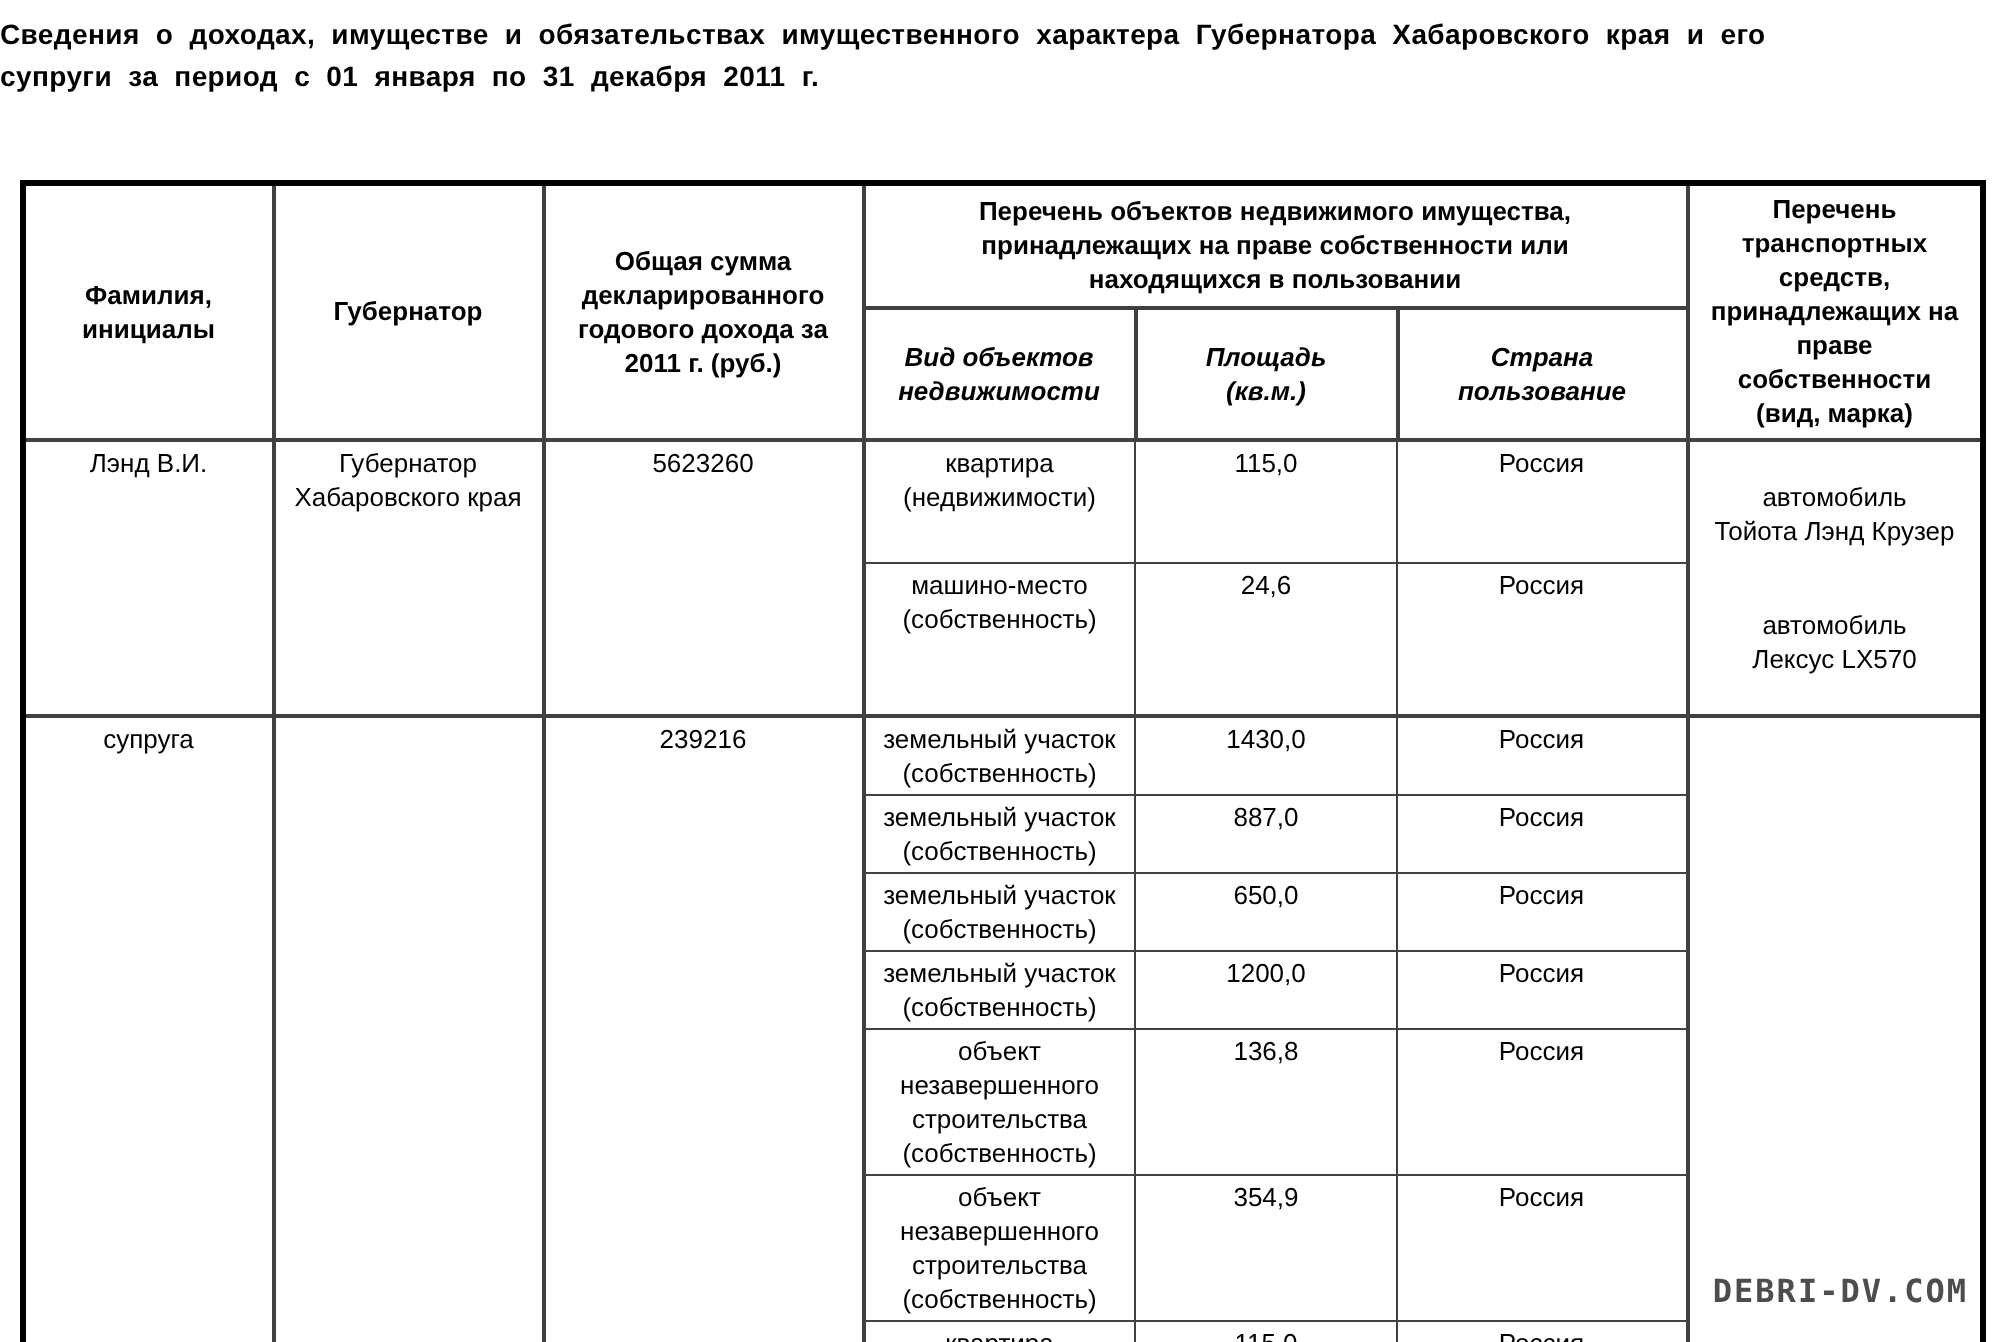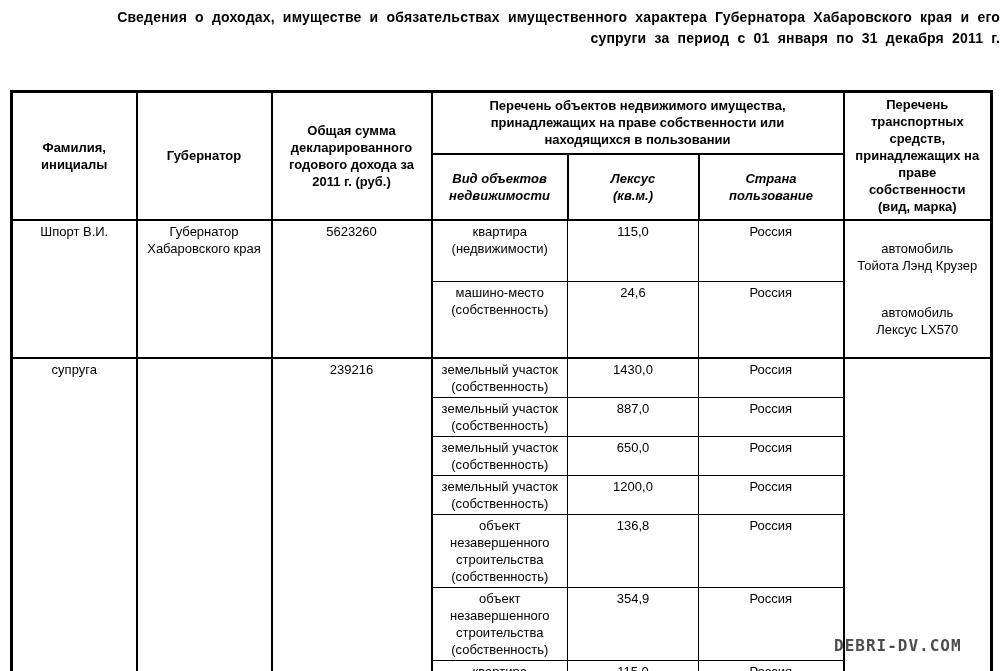--- a/index.html
+++ b/index.html
@@ -11,39 +11,39 @@
     color: #000000;
     position: relative;
     overflow: hidden;
   }
   .page { position: absolute; inset: 0; background: #ffffff; }
 
   .doc-title {
     position: absolute;
     top: 7px; left: 0;
     width: 1000px;
-    text-align: right;
+    text-align: left;
     font-size: 14px;
     font-weight: bold;
     line-height: 21px;
     white-space: pre-line;
     word-spacing: 4px;
     letter-spacing: 0.2px;
   }
 
   table.decl {
     position: absolute;
     top: 90px; left: 10px;
     width: 980px;
     border-collapse: collapse;
     table-layout: fixed;
     border: 3px solid #000;
   }
   th, td {
-    border: 2px solid #000000;
+    border: 2px solid #404040;
     font-size: 13px;
     line-height: 17px;
     text-align: center;
     padding: 2px 3px;
     white-space: pre-line;
     overflow: hidden;
   }
   th { font-weight: bold; vertical-align: middle; }
   td { font-weight: normal; vertical-align: top; }
   td.thin { border-width: 1px; }
@@ -62,21 +62,21 @@
 
   .watermark {
     position: absolute;
     top: 636px; left: 834px;
     width: 150px;
     font-family: "DejaVu Sans Mono", monospace;
     font-size: 16px;
     font-weight: bold;
     letter-spacing: 1px;
     color: #4d4d4d;
-    text-align: left;
+    text-align: right;
   }
 </style>
 </head>
 <body>
 
 <div class="page">
 
   <div class="doc-title">Сведения о доходах, имуществе и обязательствах имущественного характера Губернатора Хабаровского края и его
 супруги за период с 01 января по 31 декабря 2011 г.</div>
 
@@ -107,28 +107,28 @@
 транспортных
 средств,
 принадлежащих на
 праве
 собственности
 (вид, марка)</th>
       </tr>
       <tr class="h66">
         <th>Вид объектов
 недвижимости</th>
-        <th>Лексус
+        <th>Площадь
 (кв.м.)</th>
         <th>Страна
 пользование</th>
       </tr>
 
       <tr class="h37">
-        <td rowspan="2">Шпорт В.И.</td>
+        <td rowspan="2">Лэнд В.И.</td>
         <td rowspan="2">Губернатор
 Хабаровского края</td>
         <td rowspan="2">5623260</td>
         <td class="thin">квартира
 (недвижимости)</td>
         <td class="thin">115,0</td>
         <td class="thin">Россия</td>
         <td rowspan="2">
           <div class="vehicle">автомобиль
 Тойота Лэнд Крузер</div>

